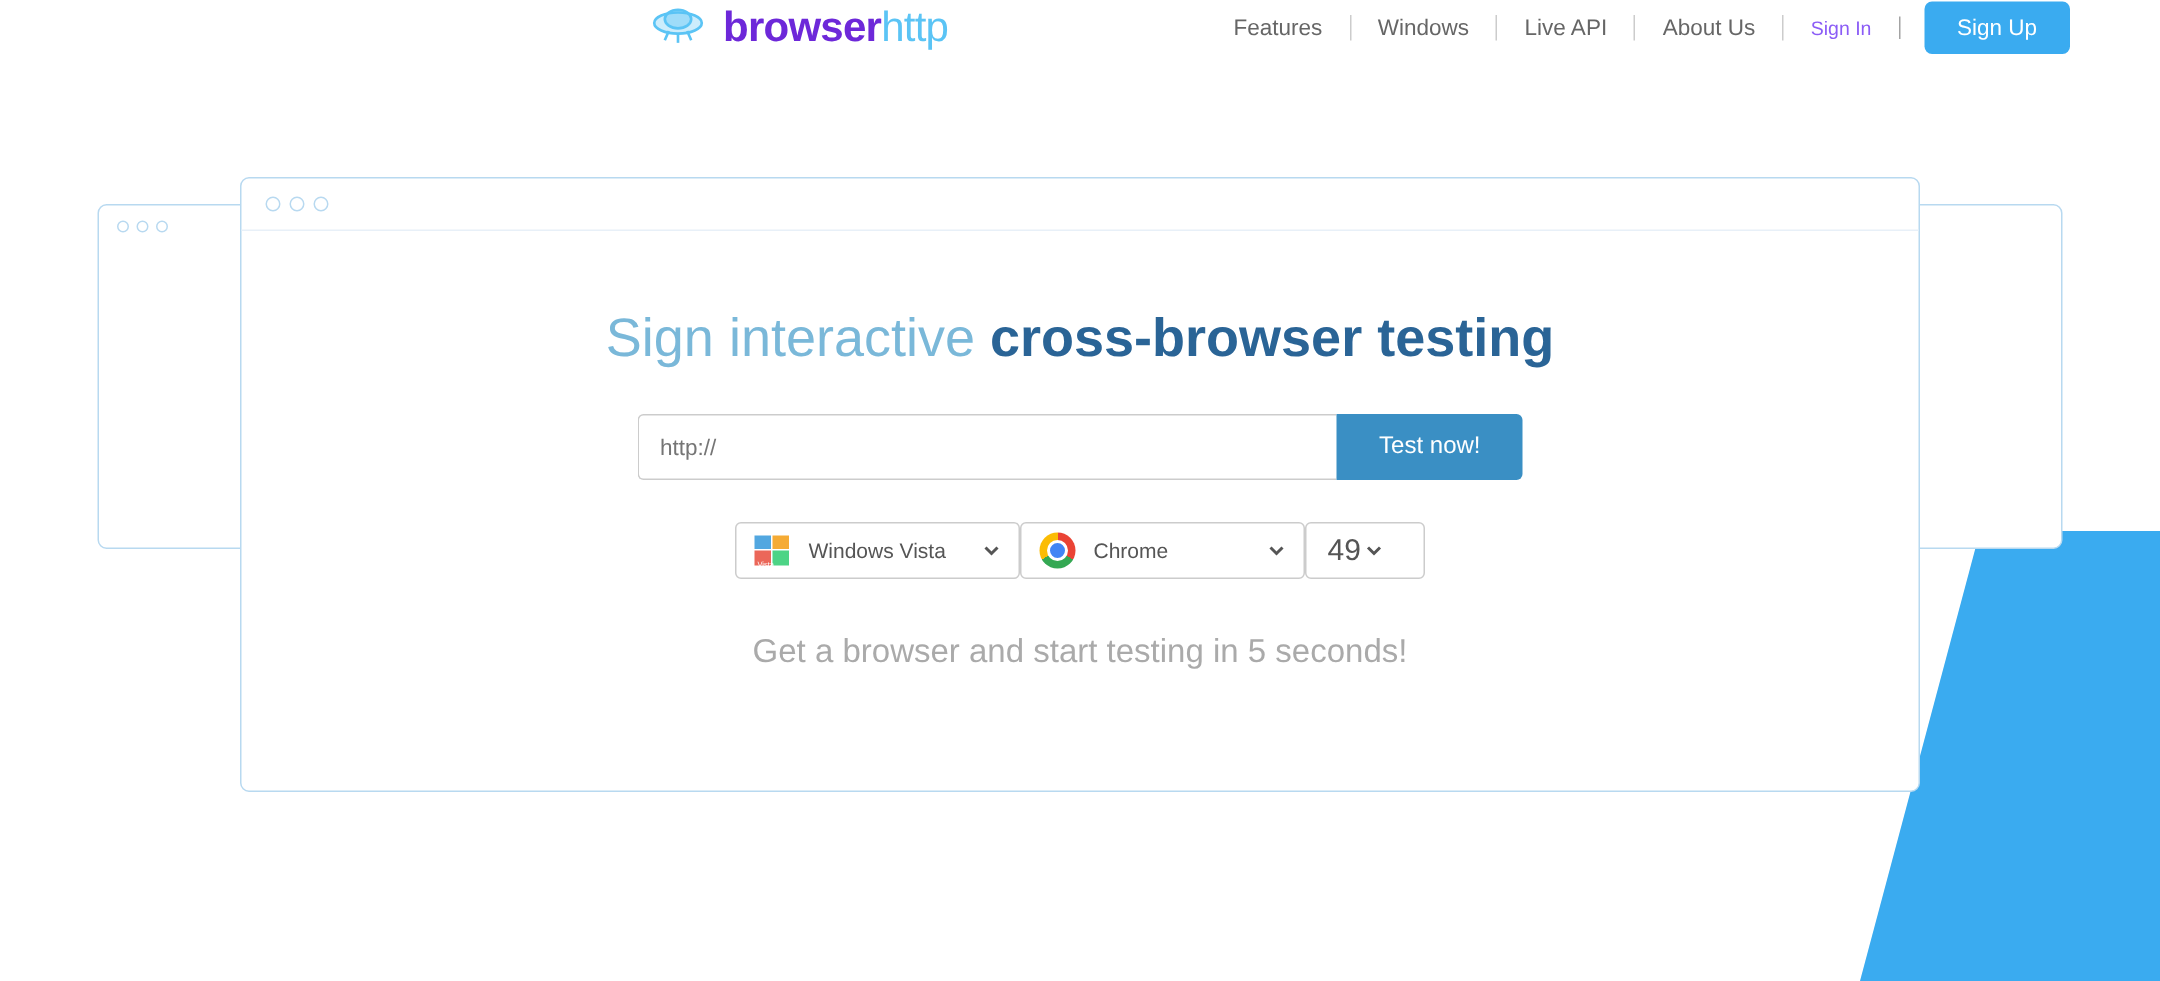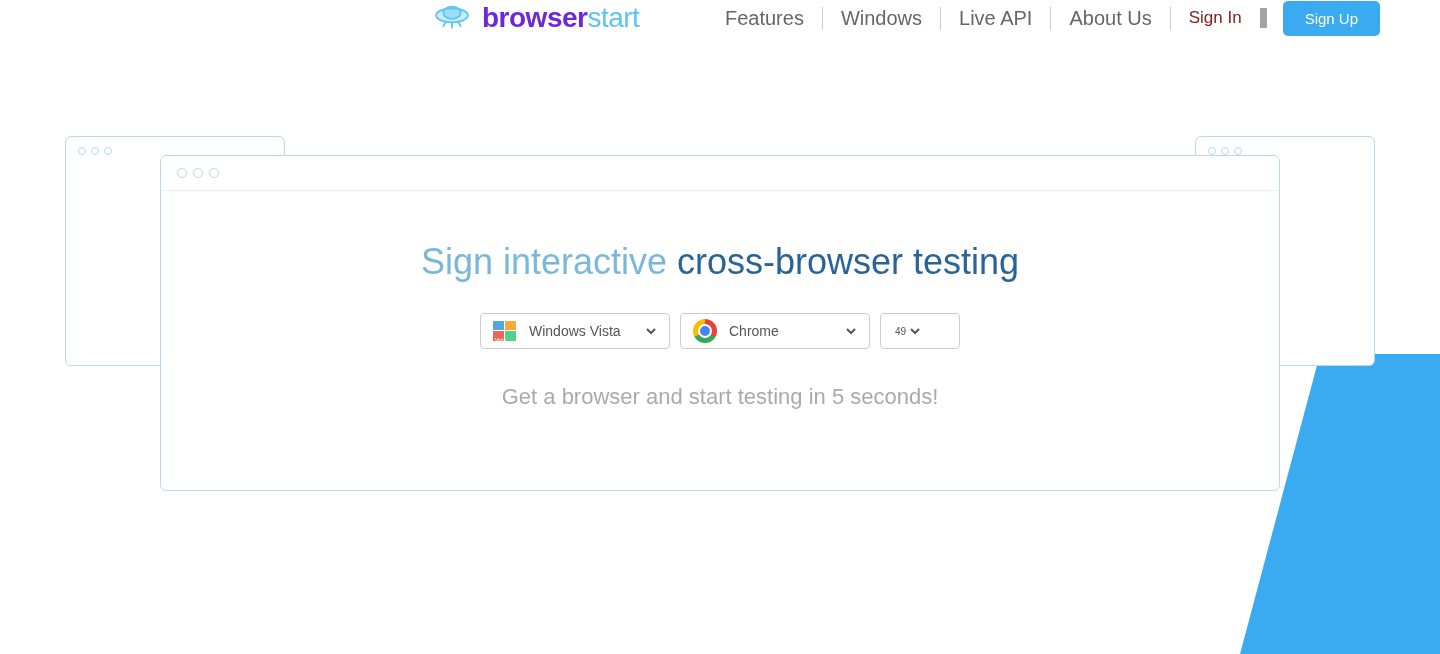--- a/index.html
+++ b/index.html
@@ -66,35 +66,35 @@
       align-items: center;
       gap: 0;
       margin-left: auto;
       position: absolute;
       right: 60px;
     }
 
     .nav-link {
       color: #666;
       text-decoration: none;
-      font-size: 20px;
+      font-size: 15px;
       padding: 0 18px;
       border-right: 1px solid #ccc;
     }
 
     .nav-link:last-of-type {
       border-right: none;
     }
 
     .nav-signin {
-      color: #7f1d1d;
+      color: #8b5cf6;
       text-decoration: none;
-      font-size: 17px;
+      font-size: 13px;
       padding: 0 18px;
-      border-right: 7px solid #a3a3a3;
+      border-right: 1px solid #a3a3a3;
     }
 
     .btn-signup {
       background: #3aabf0;
       color: #fff;
       border: none;
       padding: 9px 22px;
       border-radius: 5px;
       font-size: 15px;
       cursor: pointer;
@@ -190,21 +190,21 @@
     .hero-title {
       font-size: 36px;
       color: #7ab8d9;
       font-weight: 300;
       margin-bottom: 30px;
       text-align: center;
     }
 
     .hero-title strong {
       color: #2a6496;
-      font-weight: 400;
+      font-weight: 700;
     }
 
     .url-form {
       display: flex;
       align-items: center;
       gap: 0;
       margin-bottom: 28px;
       width: 590px;
     }
 
@@ -227,21 +227,20 @@
       border: none;
       border-radius: 0 4px 4px 0;
       padding: 0 28px;
       font-size: 16px;
       cursor: pointer;
       white-space: nowrap;
     }
 
     .selectors-row {
       display: flex;
-      gap: 10px;
       margin-bottom: 35px;
     }
 
     .selector-box {
       display: flex;
       align-items: center;
       gap: 6px;
       border: 1.5px solid #ccc;
       border-radius: 4px;
       padding: 6px 10px;
@@ -278,21 +277,21 @@
       padding: 6px 10px;
       background: #fff;
       cursor: pointer;
       min-width: 80px;
     }
 
     .version-box select {
       border: none;
       outline: none;
       background: transparent;
-      font-size: 10px;
+      font-size: 20px;
       color: #555;
       cursor: pointer;
     }
 
     .tagline {
       font-size: 22px;
       color: #aaa;
       font-weight: 300;
     }
 
@@ -330,21 +329,21 @@
     <svg class="logo-icon" viewBox="0 0 50 50" fill="none" xmlns="http://www.w3.org/2000/svg">
       <ellipse cx="25" cy="22" rx="18" ry="8" fill="#5bc4f5" opacity="0.3"></ellipse>
       <ellipse cx="25" cy="22" rx="18" ry="8" stroke="#5bc4f5" stroke-width="2" fill="none"></ellipse>
       <ellipse cx="25" cy="19" rx="10" ry="7" fill="#5bc4f5" opacity="0.4"></ellipse>
       <ellipse cx="25" cy="19" rx="10" ry="7" stroke="#5bc4f5" stroke-width="2" fill="none"></ellipse>
 
       <line x1="18" y1="28" x2="15" y2="35" stroke="#5bc4f5" stroke-width="2"></line>
       <line x1="25" y1="30" x2="25" y2="37" stroke="#5bc4f5" stroke-width="2"></line>
       <line x1="32" y1="28" x2="35" y2="35" stroke="#5bc4f5" stroke-width="2"></line>
     </svg>
-    <div class="logo-text"><span style="color:#6d28d9;font-weight:700;">browser</span><span style="color:#5bc4f5;font-weight:400;">start</span></div>
+    <div class="logo-text"><span style="color:#6d28d9;font-weight:700;">browser</span><span style="color:#5bc4f5;font-weight:400;">http</span></div>
   </div>
 
   <nav>
     <a class="nav-link" href="#">Features</a>
     <a class="nav-link" href="#">Windows</a>
     <a class="nav-link" href="#">Live API</a>
     <a class="nav-link" href="#">About Us</a>
     <a class="nav-signin" href="#">Sign In</a>
     <button class="btn-signup">Sign Up</button>
   </nav>
@@ -374,20 +373,24 @@
       <div class="dot"></div>
       <div class="dot"></div>
     </div>
 
     <div class="hero-content">
 
       <h1 class="hero-title">
         <span>Sign interactive </span><strong>cross-browser testing</strong>
       </h1>
 
+      <div class="url-form">
+        <input class="url-input" type="text" placeholder="http://" style="">
+        <button class="test-btn">Test now!</button>
+      </div>
 
       <div class="selectors-row">
 
         <div class="selector-box">
           <div class="selector-icon">
 
             <svg width="26" height="22" viewBox="0 0 26 22" fill="none" xmlns="http://www.w3.org/2000/svg">
               <rect x="1" y="11" width="11" height="10" fill="#e74c3c" opacity="0.85"></rect>
               <rect x="13" y="11" width="11" height="10" fill="#2ecc71" opacity="0.85"></rect>
               <rect x="1" y="1" width="11" height="9" fill="#3498db" opacity="0.85"></rect>

